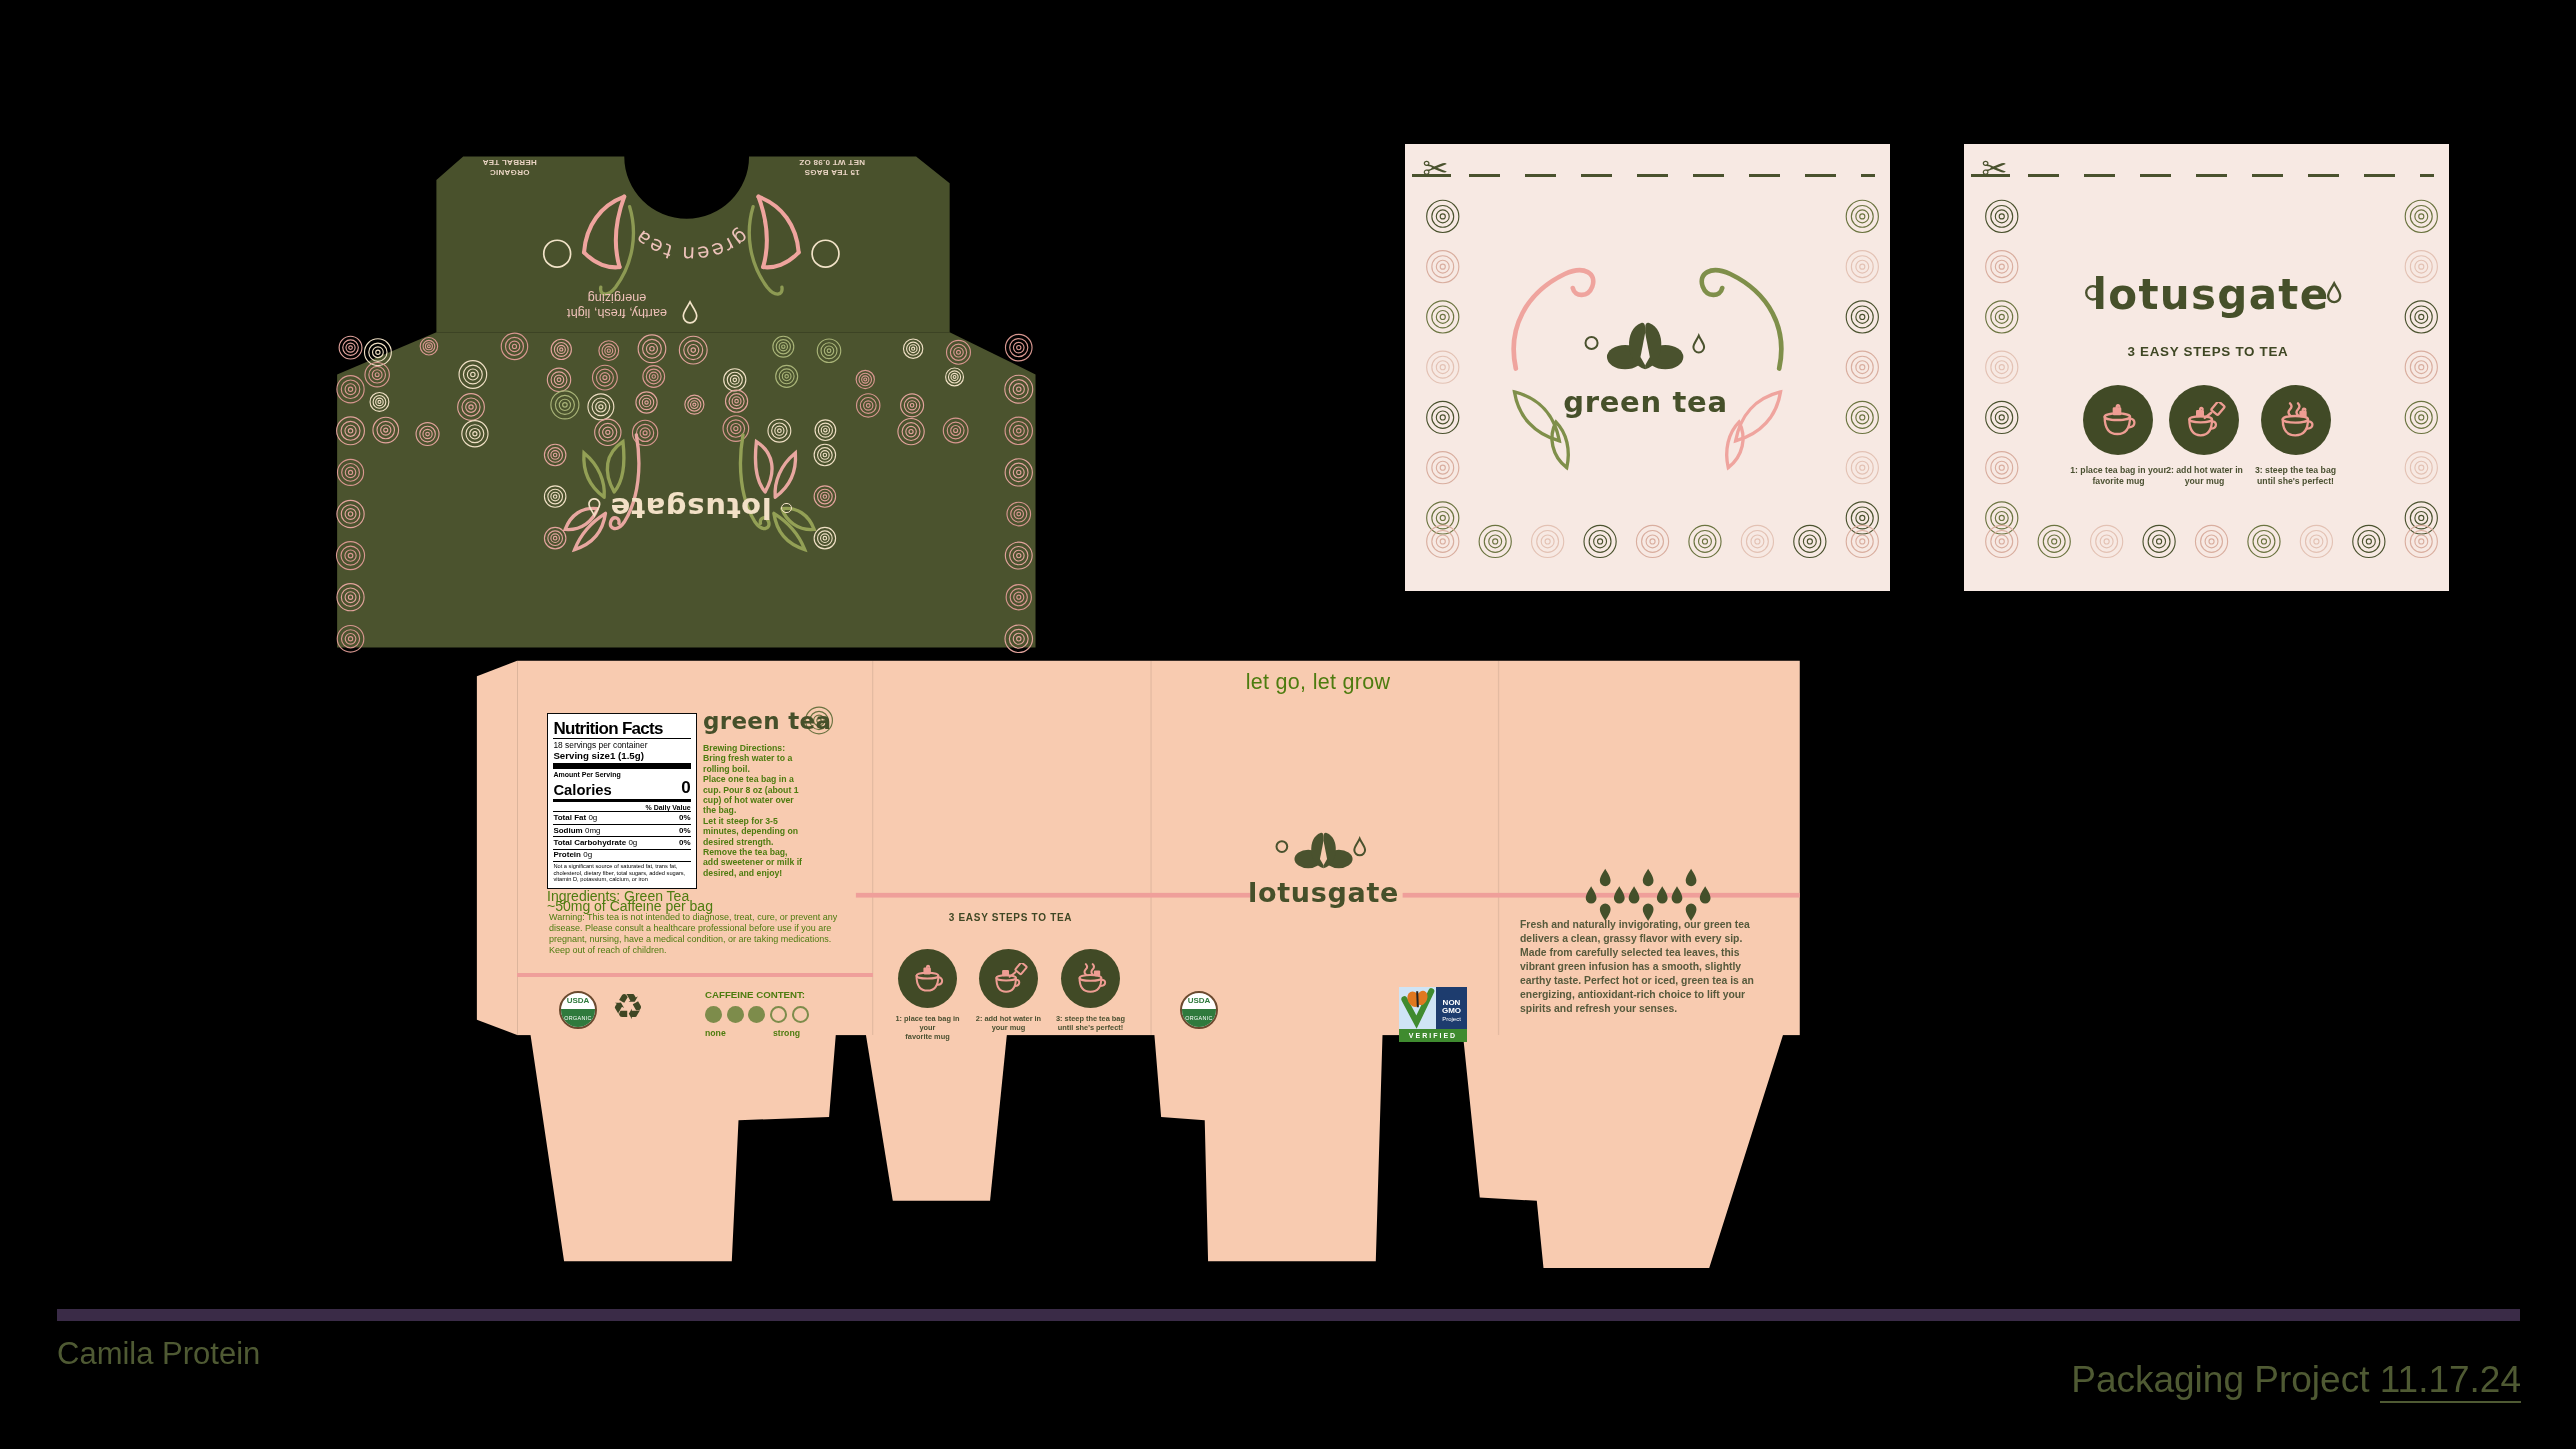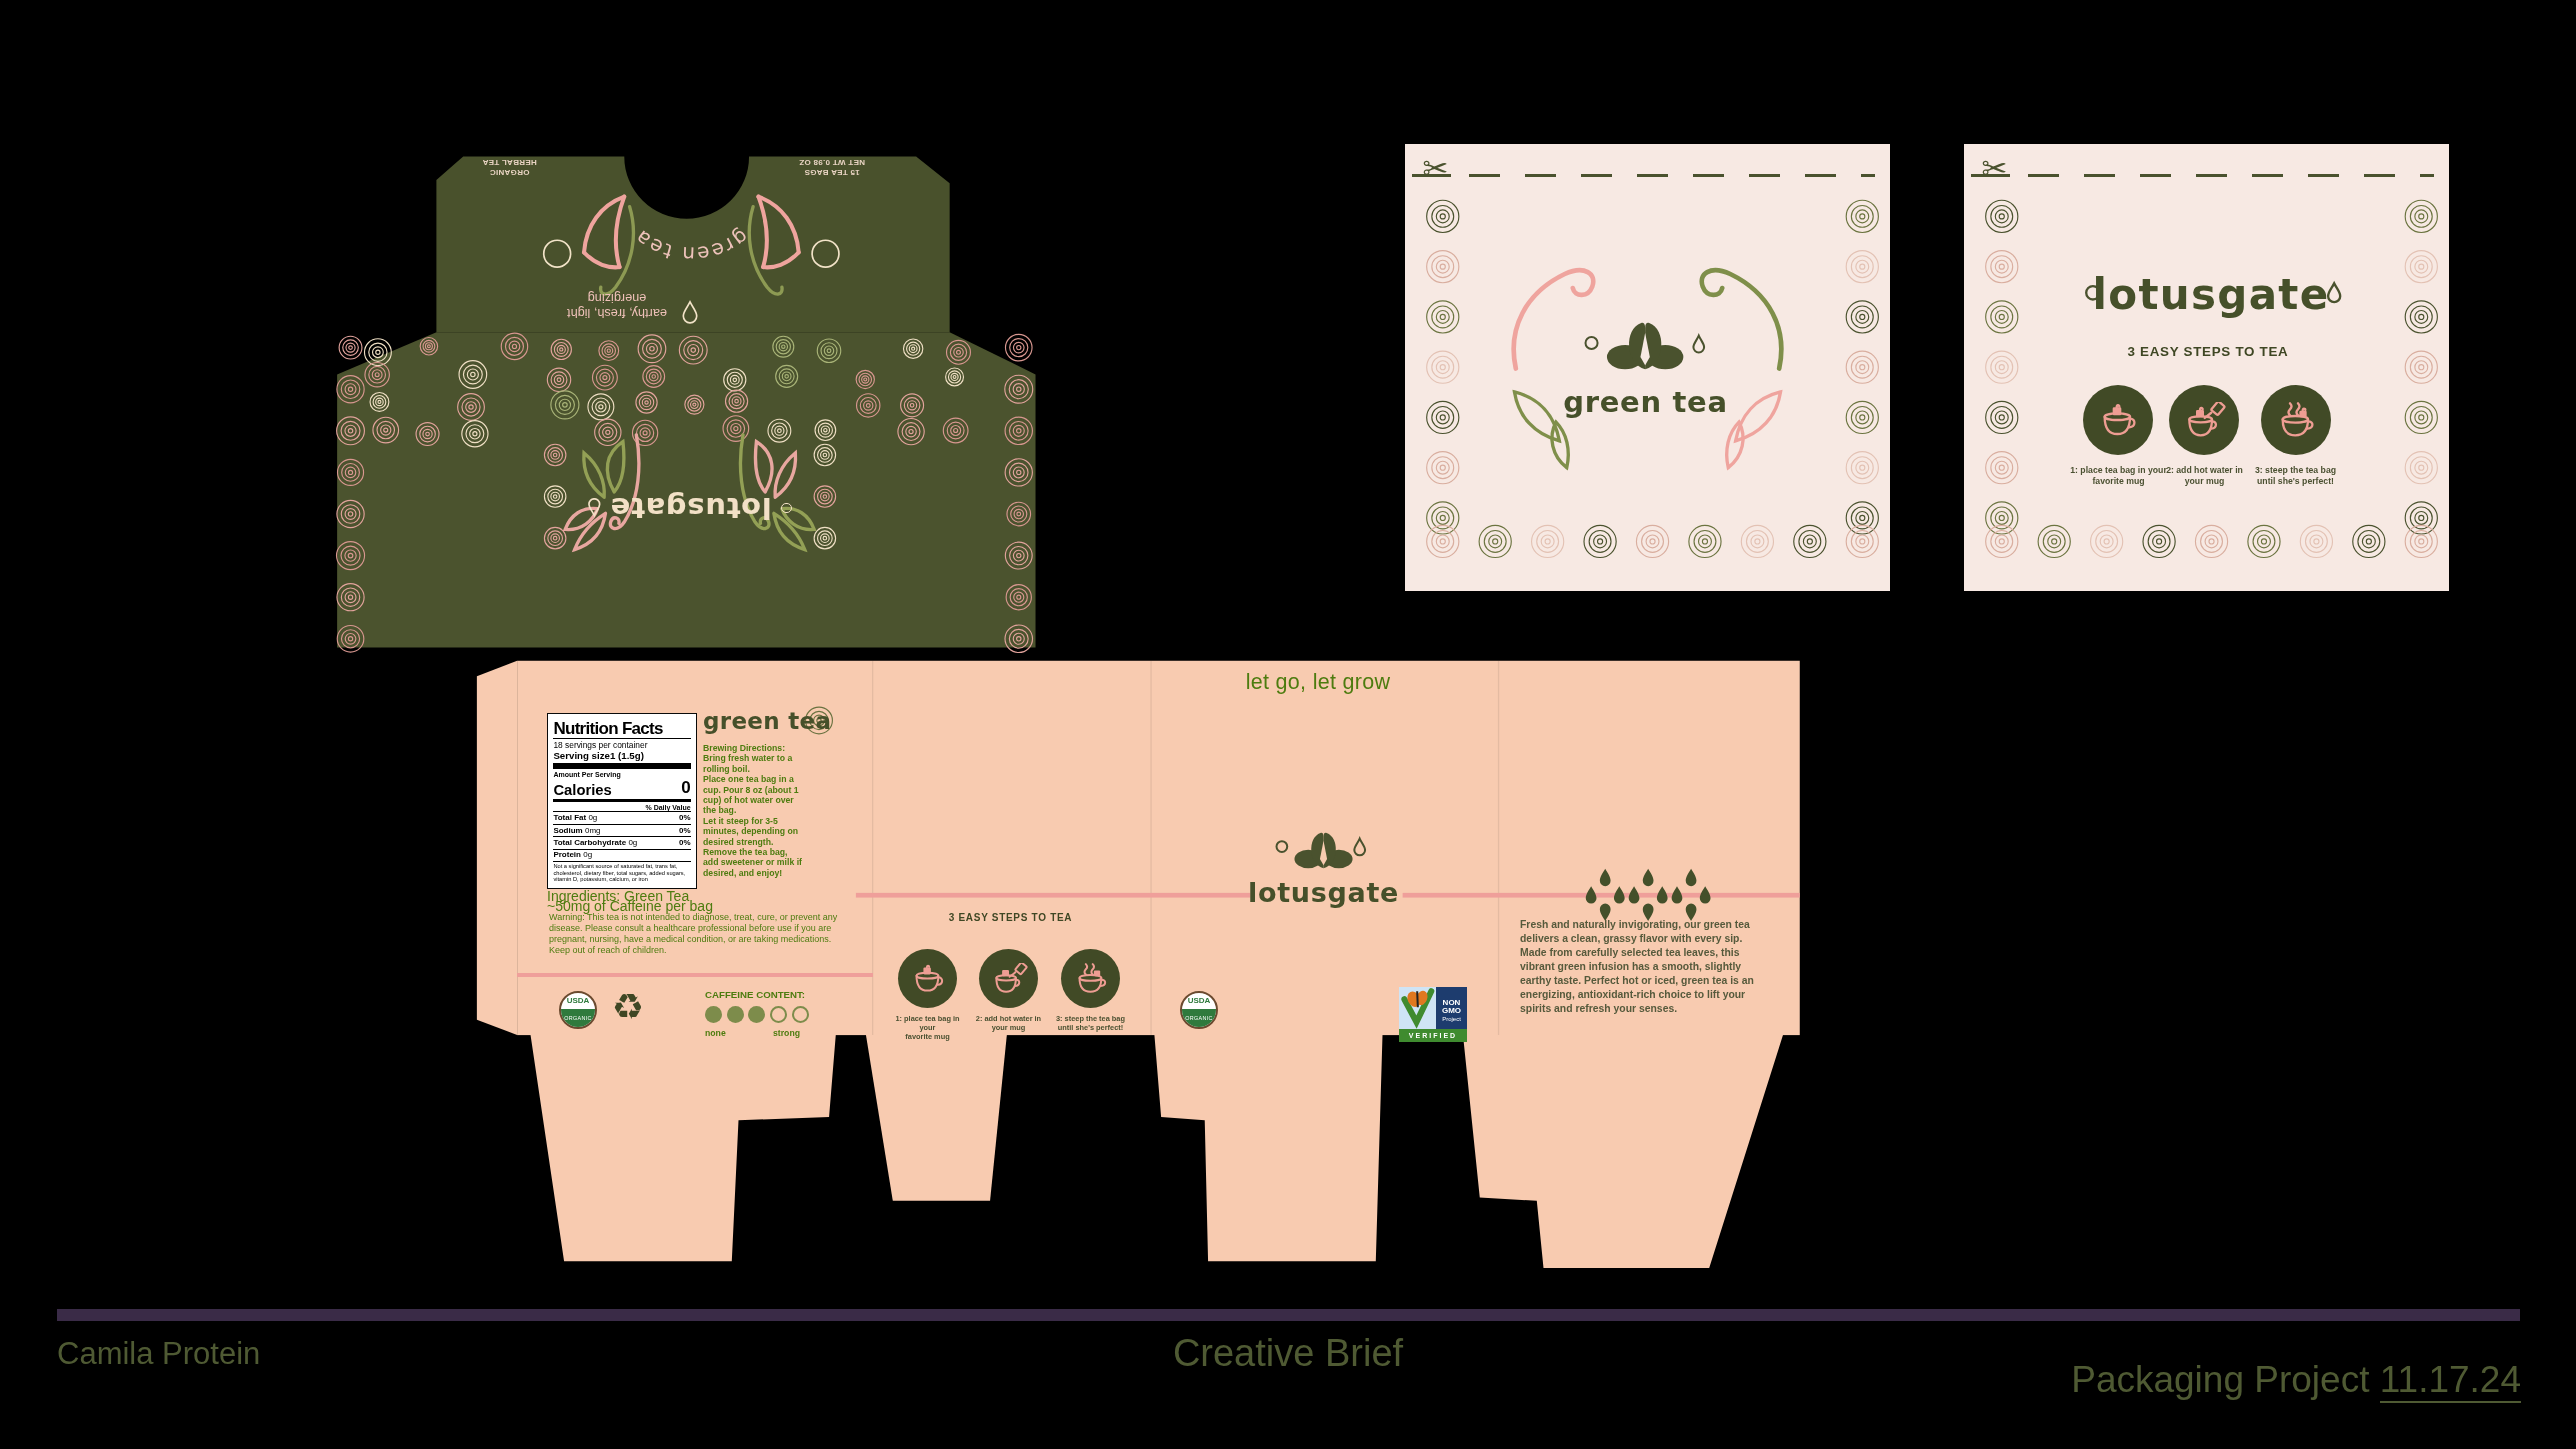--- a/index.html
+++ b/index.html
@@ -872,19 +872,18 @@
           <div class="big">GMO</div>
           <div class="sm">Project</div>
         </div>
       </div>
       <div class="ngmo-bar">VERIFIED</div>
     </div>
   </div>
 
   <div class="abs" id="footer-bar"></div>
   <div class="abs foot" id="author">Camila Protein</div>
-  <div class="abs foot" id="brief-title">Creative Brief</div>
   <div class="abs foot" id="project">
     <span>Packaging Project</span>
     <span class="date">11.17.24</span>
   </div>
 </div>
 
 
 </body></html>

